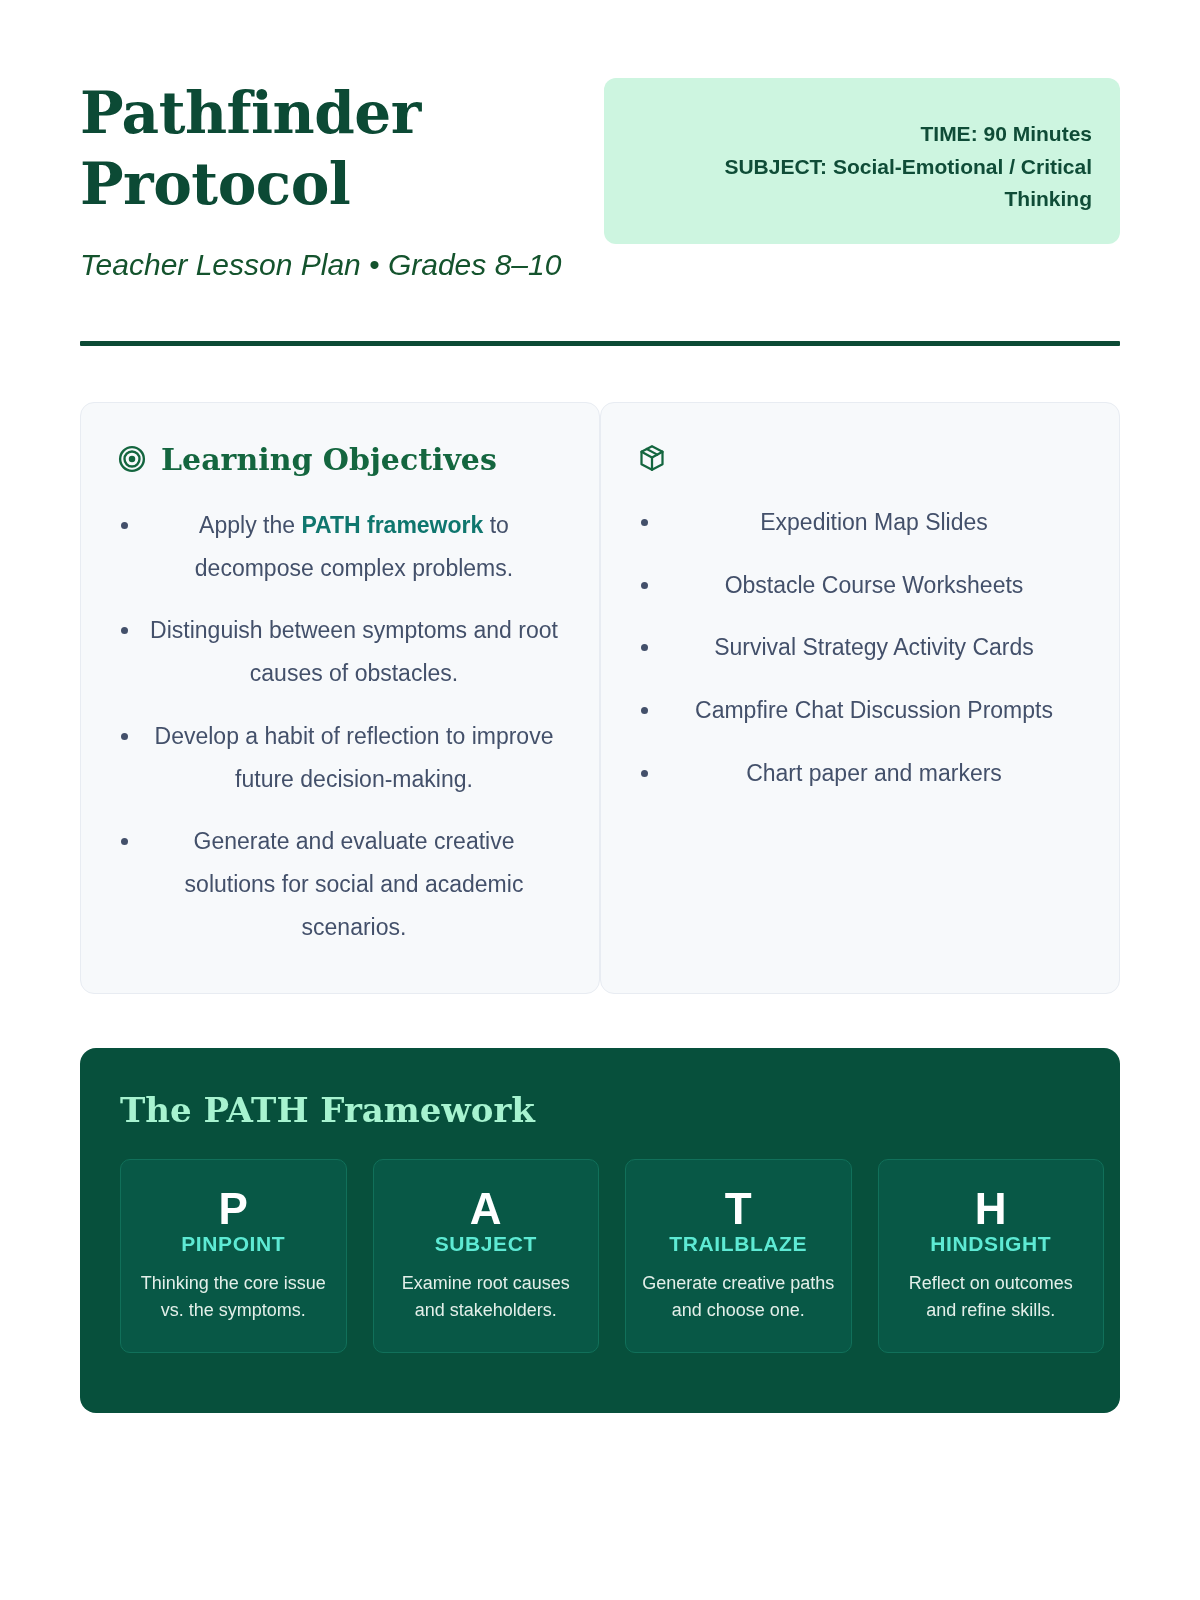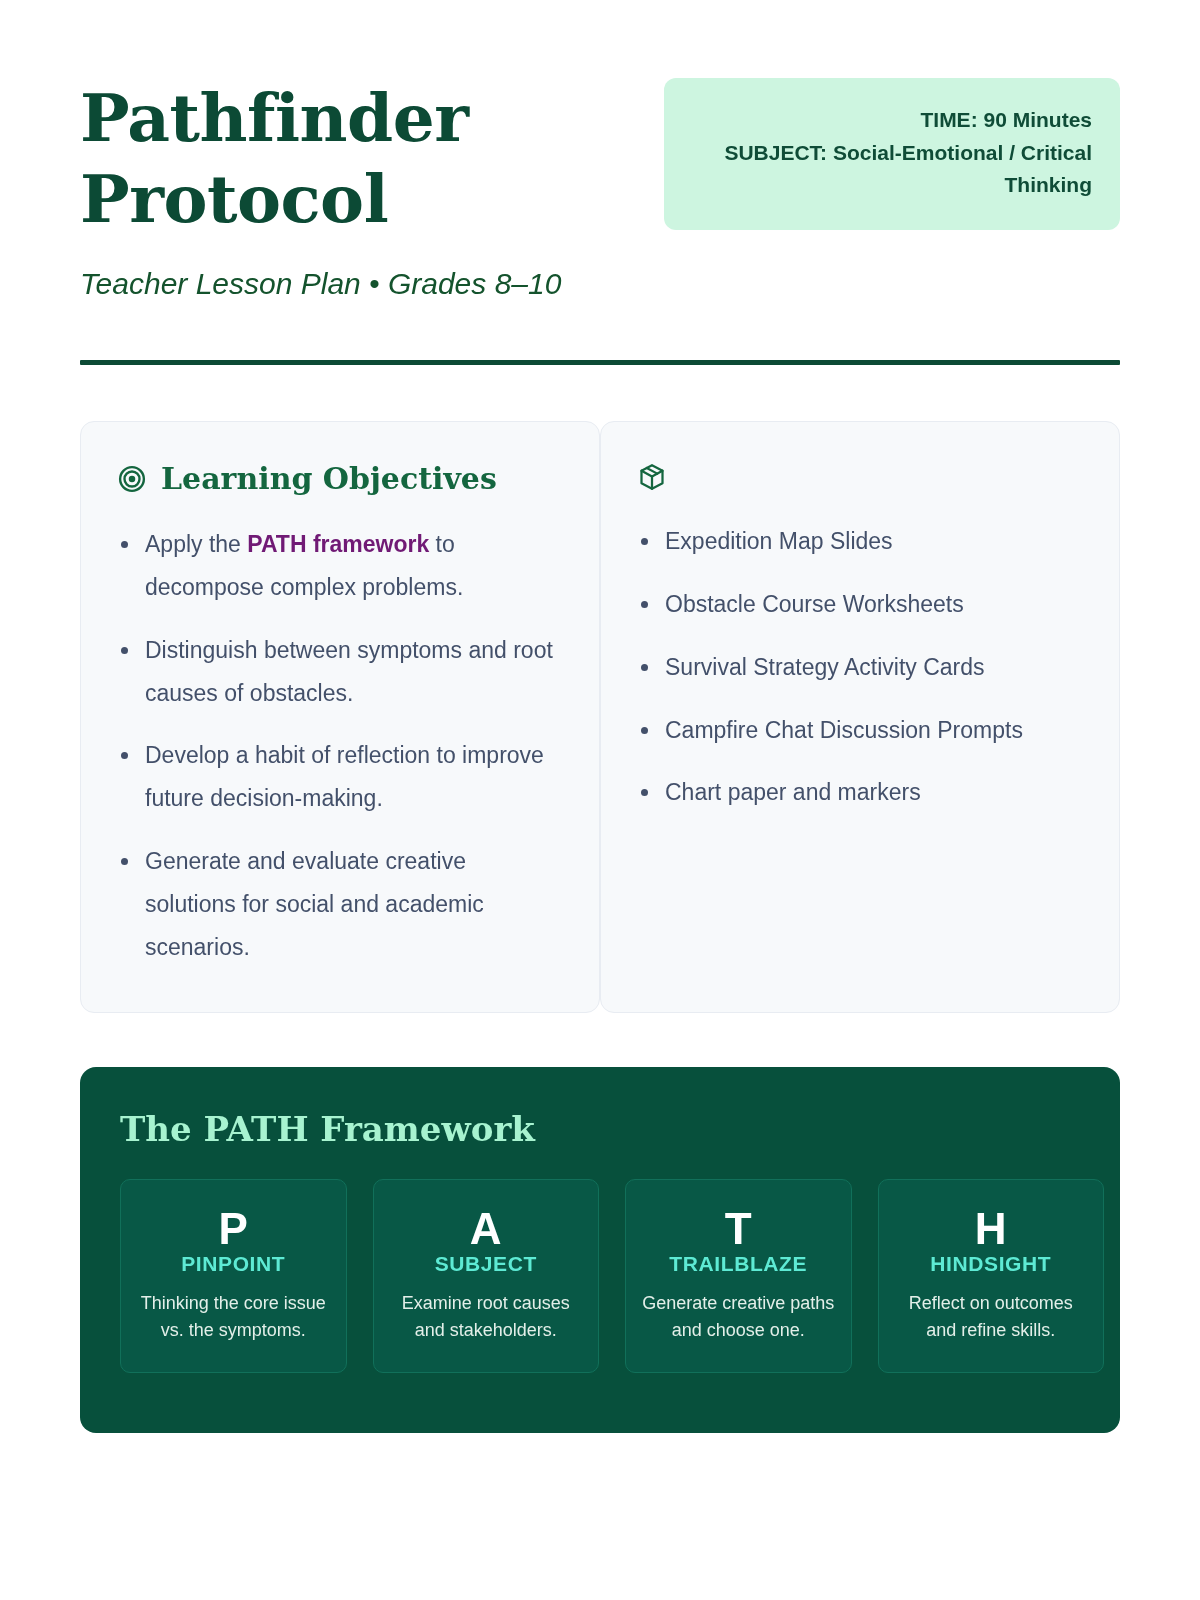--- a/index.html
+++ b/index.html
@@ -29,40 +29,40 @@
     align-items: flex-start;
     justify-content: space-between;
     padding-top: 78px;
   }
 
   .header-left { width: 500px; }
 
   .doc-title {
     font-family: "DejaVu Serif", serif;
     font-weight: bold;
-    font-size: 66px;
+    font-size: 58px;
     line-height: 1.22;
     letter-spacing: -0.5px;
     color: #0c4a35;
   }
 
   .doc-subtitle {
     margin-top: 24px;
     font-size: 30px;
     line-height: 1.38;
     font-weight: 500;
     color: #14532d;
     font-style: italic;
   }
 
   .meta-badge {
-    width: 456px;
+    width: 516px;
     background: #cdf5e0;
     border-radius: 12px;
-    padding: 26px 28px 28px 28px;
+    padding: 40px 28px 28px 28px;
     text-align: right;
   }
 
   .meta-line {
     font-size: 21px;
     font-weight: bold;
     line-height: 1.55;
     color: #0f4c37;
   }
 
@@ -70,20 +70,21 @@
     margin-top: 56px;
     height: 5px;
     background: #0c4a35;
     border-radius: 1px;
   }
 
   
   .card-grid {
     display: flex;
     margin-top: 56px;
+    text-align: center;
   }
 
   .info-card {
     flex: 1;
     background: #f7f9fb;
     border: 1px solid #e8ecf2;
     border-radius: 14px;
     padding: 40px 36px 44px 36px;
   }
 
@@ -121,21 +122,21 @@
     content: "";
     position: absolute;
     left: 4px;
     top: 18px;
     width: 7px;
     height: 7px;
     border-radius: 50%;
     background: #43506a;
   }
 
-  .bullet-list b { font-weight: bold; color: #701a75; }
+  .bullet-list b { font-weight: bold; color: #0f766e; }
 
   
   .path-panel {
     margin-top: 54px;
     background: #07503c;
     border-radius: 16px;
     padding: 44px 16px 60px 40px;
   }
 
   .path-title {

